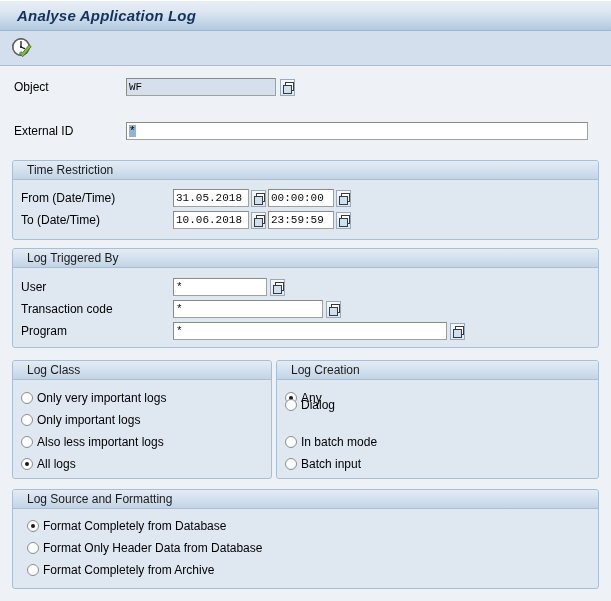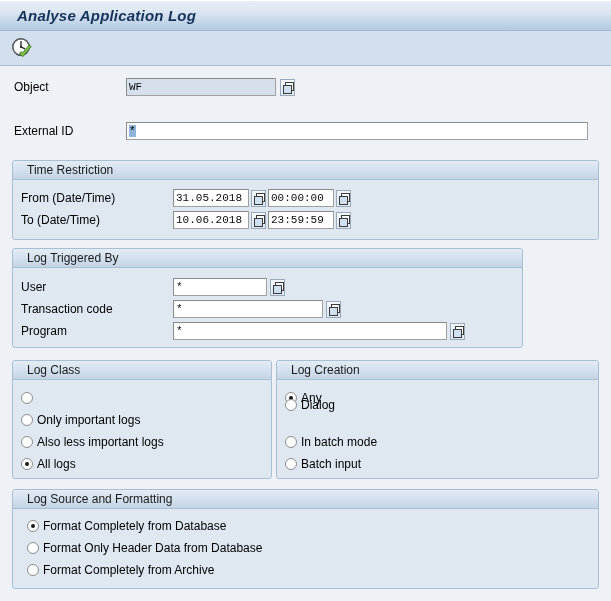--- a/index.html
+++ b/index.html
@@ -252,21 +252,21 @@
         <div style="width:2px;"></div>
         <div class="f4"></div>
         <div style="width:2px;"></div>
         <input class="sapin white" style="width: 66px;" readonly="" value="23:59:59">
         <div style="width:2px;"></div>
         <div class="f4"></div>
       </div>
     </div>
   </div>
 
-  <div class="panel" style="left:12px; top:182px; width:511px; height:100px;">
+  <div class="panel" style="left:12px; top:182px; width:587px; height:100px;">
     <div class="panel-head">Log Triggered By</div>
     <div class="panel-body" style="height:78px;">
       <div class="prow" style="left:8px; top:9px;">
         <div class="fldlabel" style="width:152px;">User</div>
         <input class="sapin white" style="width: 94px;" readonly="" value="*">
         <div style="width:3px;"></div>
         <div class="f4"></div>
       </div>
       <div class="prow" style="left:8px; top:31px;">
         <div class="fldlabel" style="width:152px;">Transaction code</div>
@@ -281,20 +281,21 @@
         <div class="f4"></div>
       </div>
     </div>
   </div>
 
   <div class="panel" style="left:12px; top:294px; width:260px; height:119px;">
     <div class="panel-head">Log Class</div>
     <div class="panel-body" style="height:97px;">
       <div class="radio-item" style="left:8px; top:9px;">
         <span class="rdo"></span>
+        <span class="rdo-label">Only very important logs</span>
       </div>
       <div class="radio-item" style="left:8px; top:31px;">
         <span class="rdo"></span>
         <span class="rdo-label">Only important logs</span>
       </div>
       <div class="radio-item" style="left:8px; top:53px;">
         <span class="rdo"></span>
         <span class="rdo-label">Also less important logs</span>
       </div>
       <div class="radio-item" style="left:8px; top:75px;">

